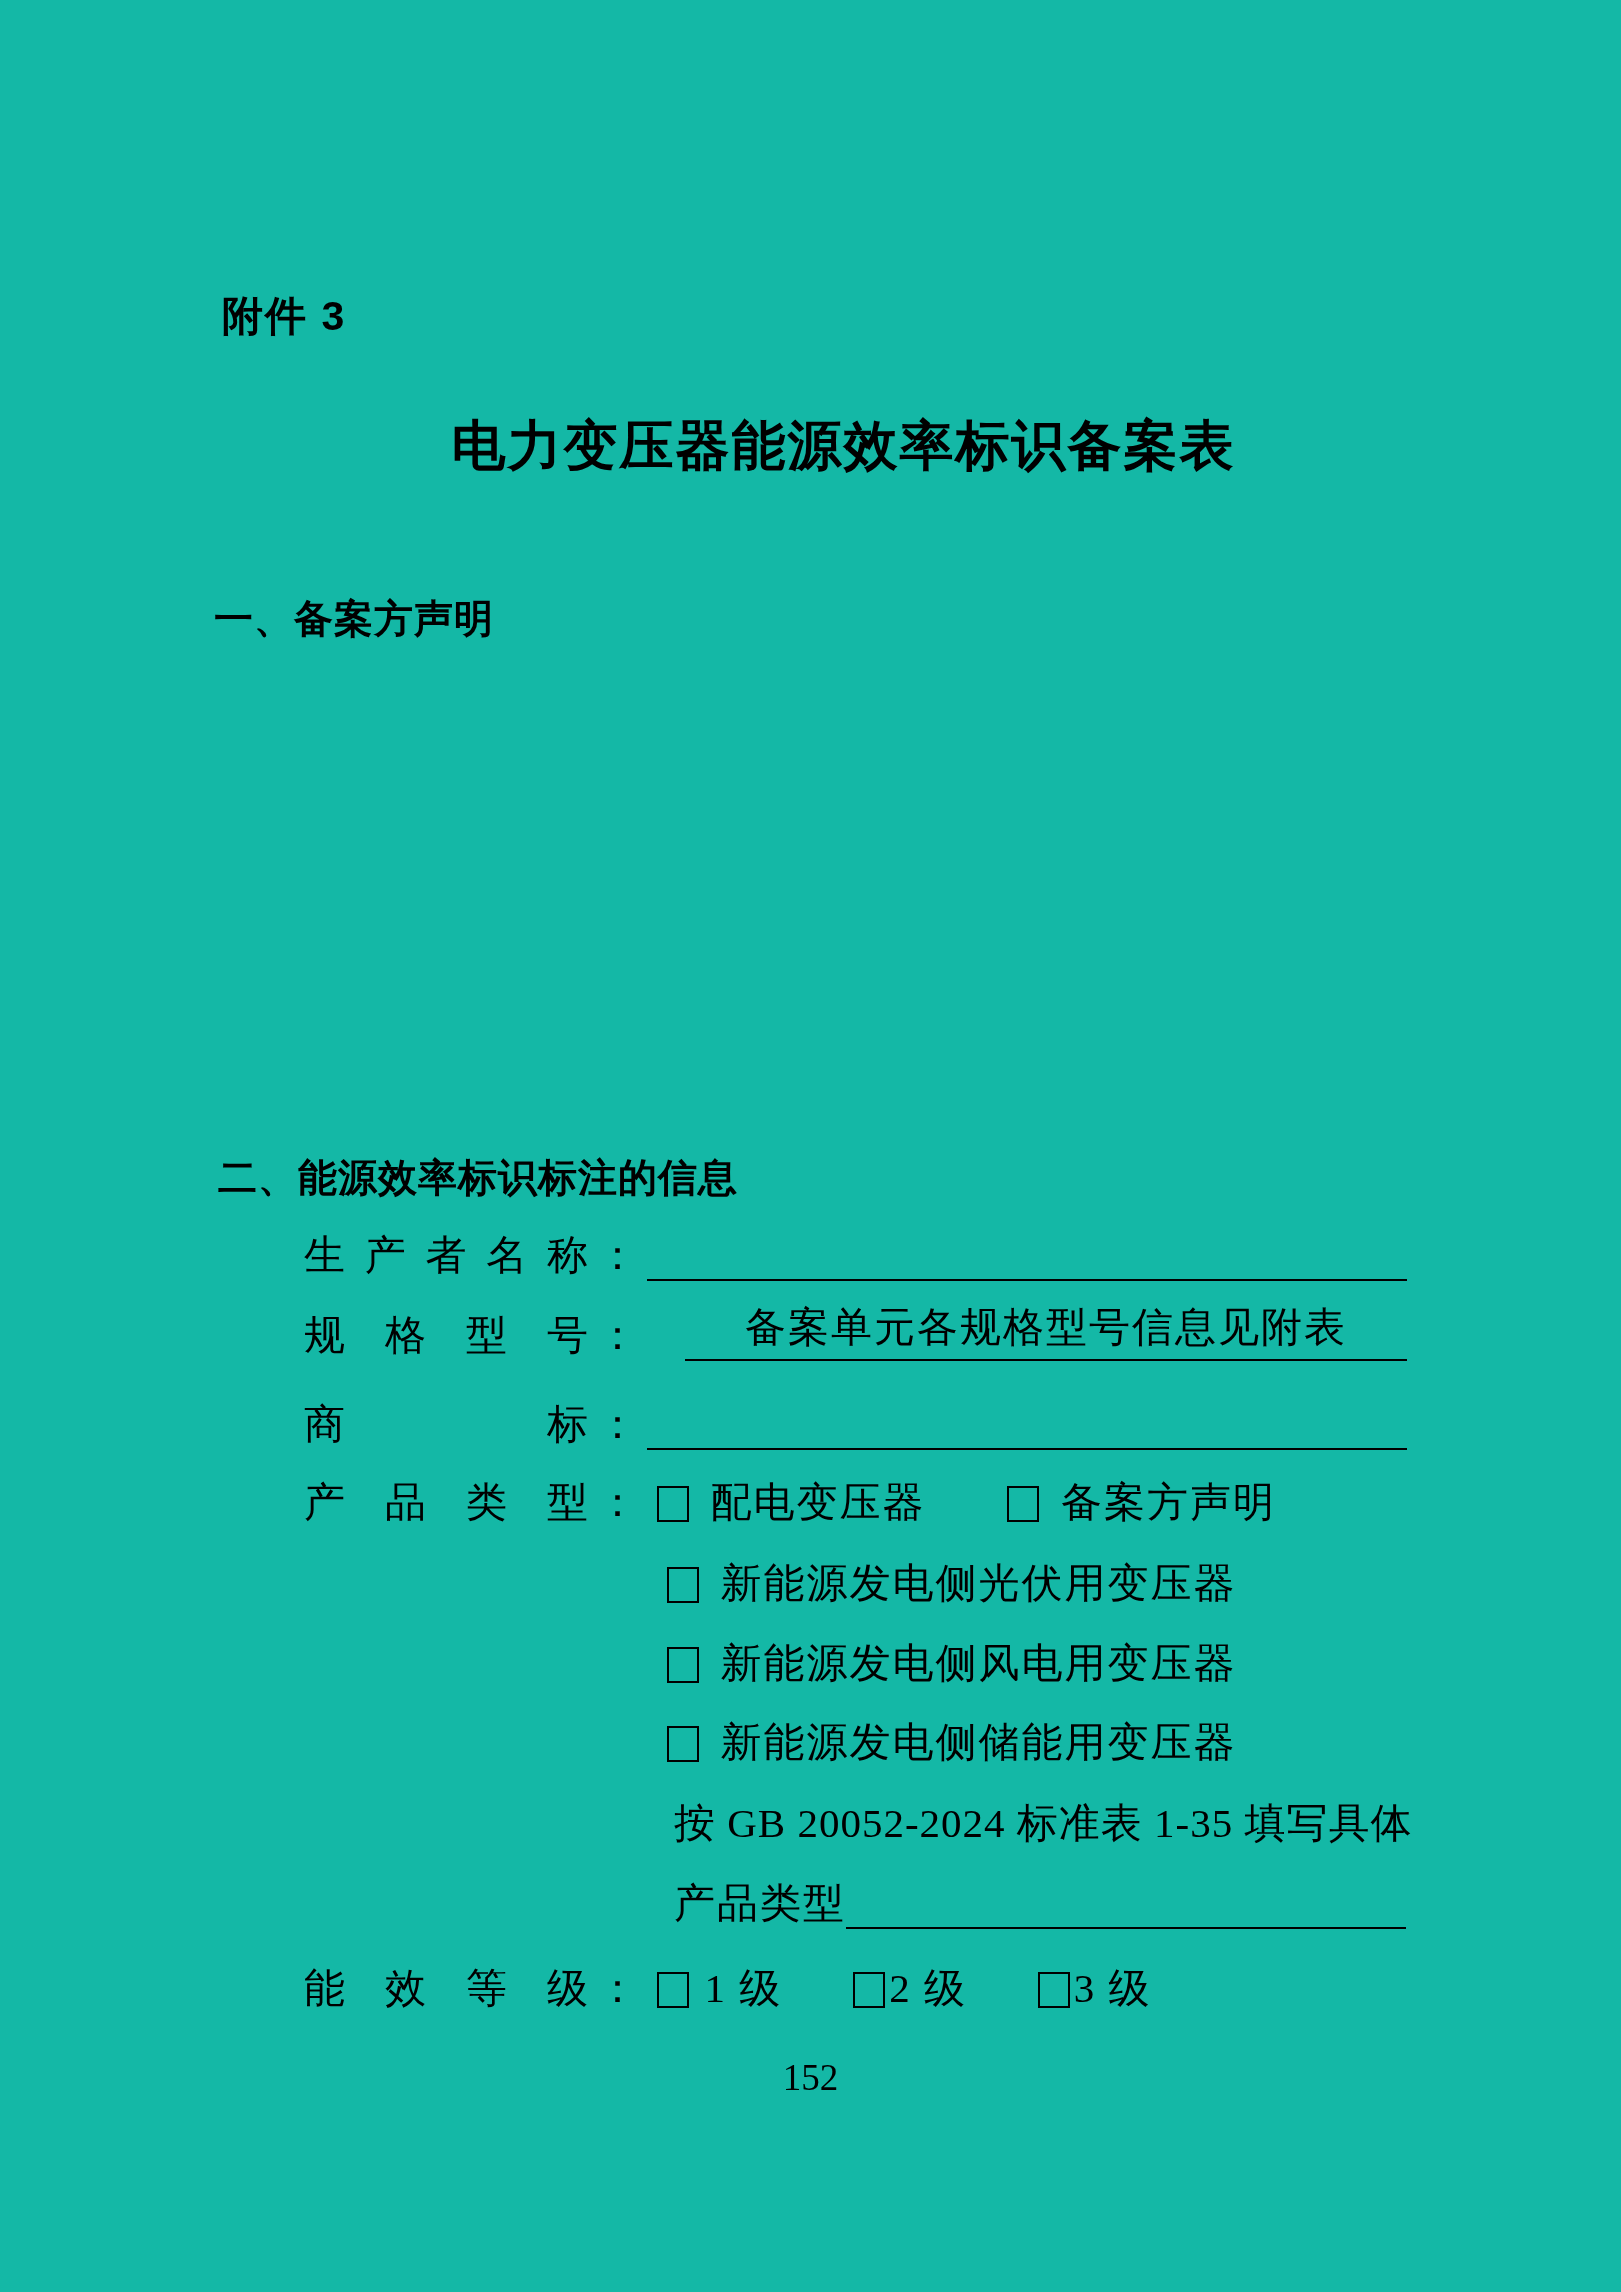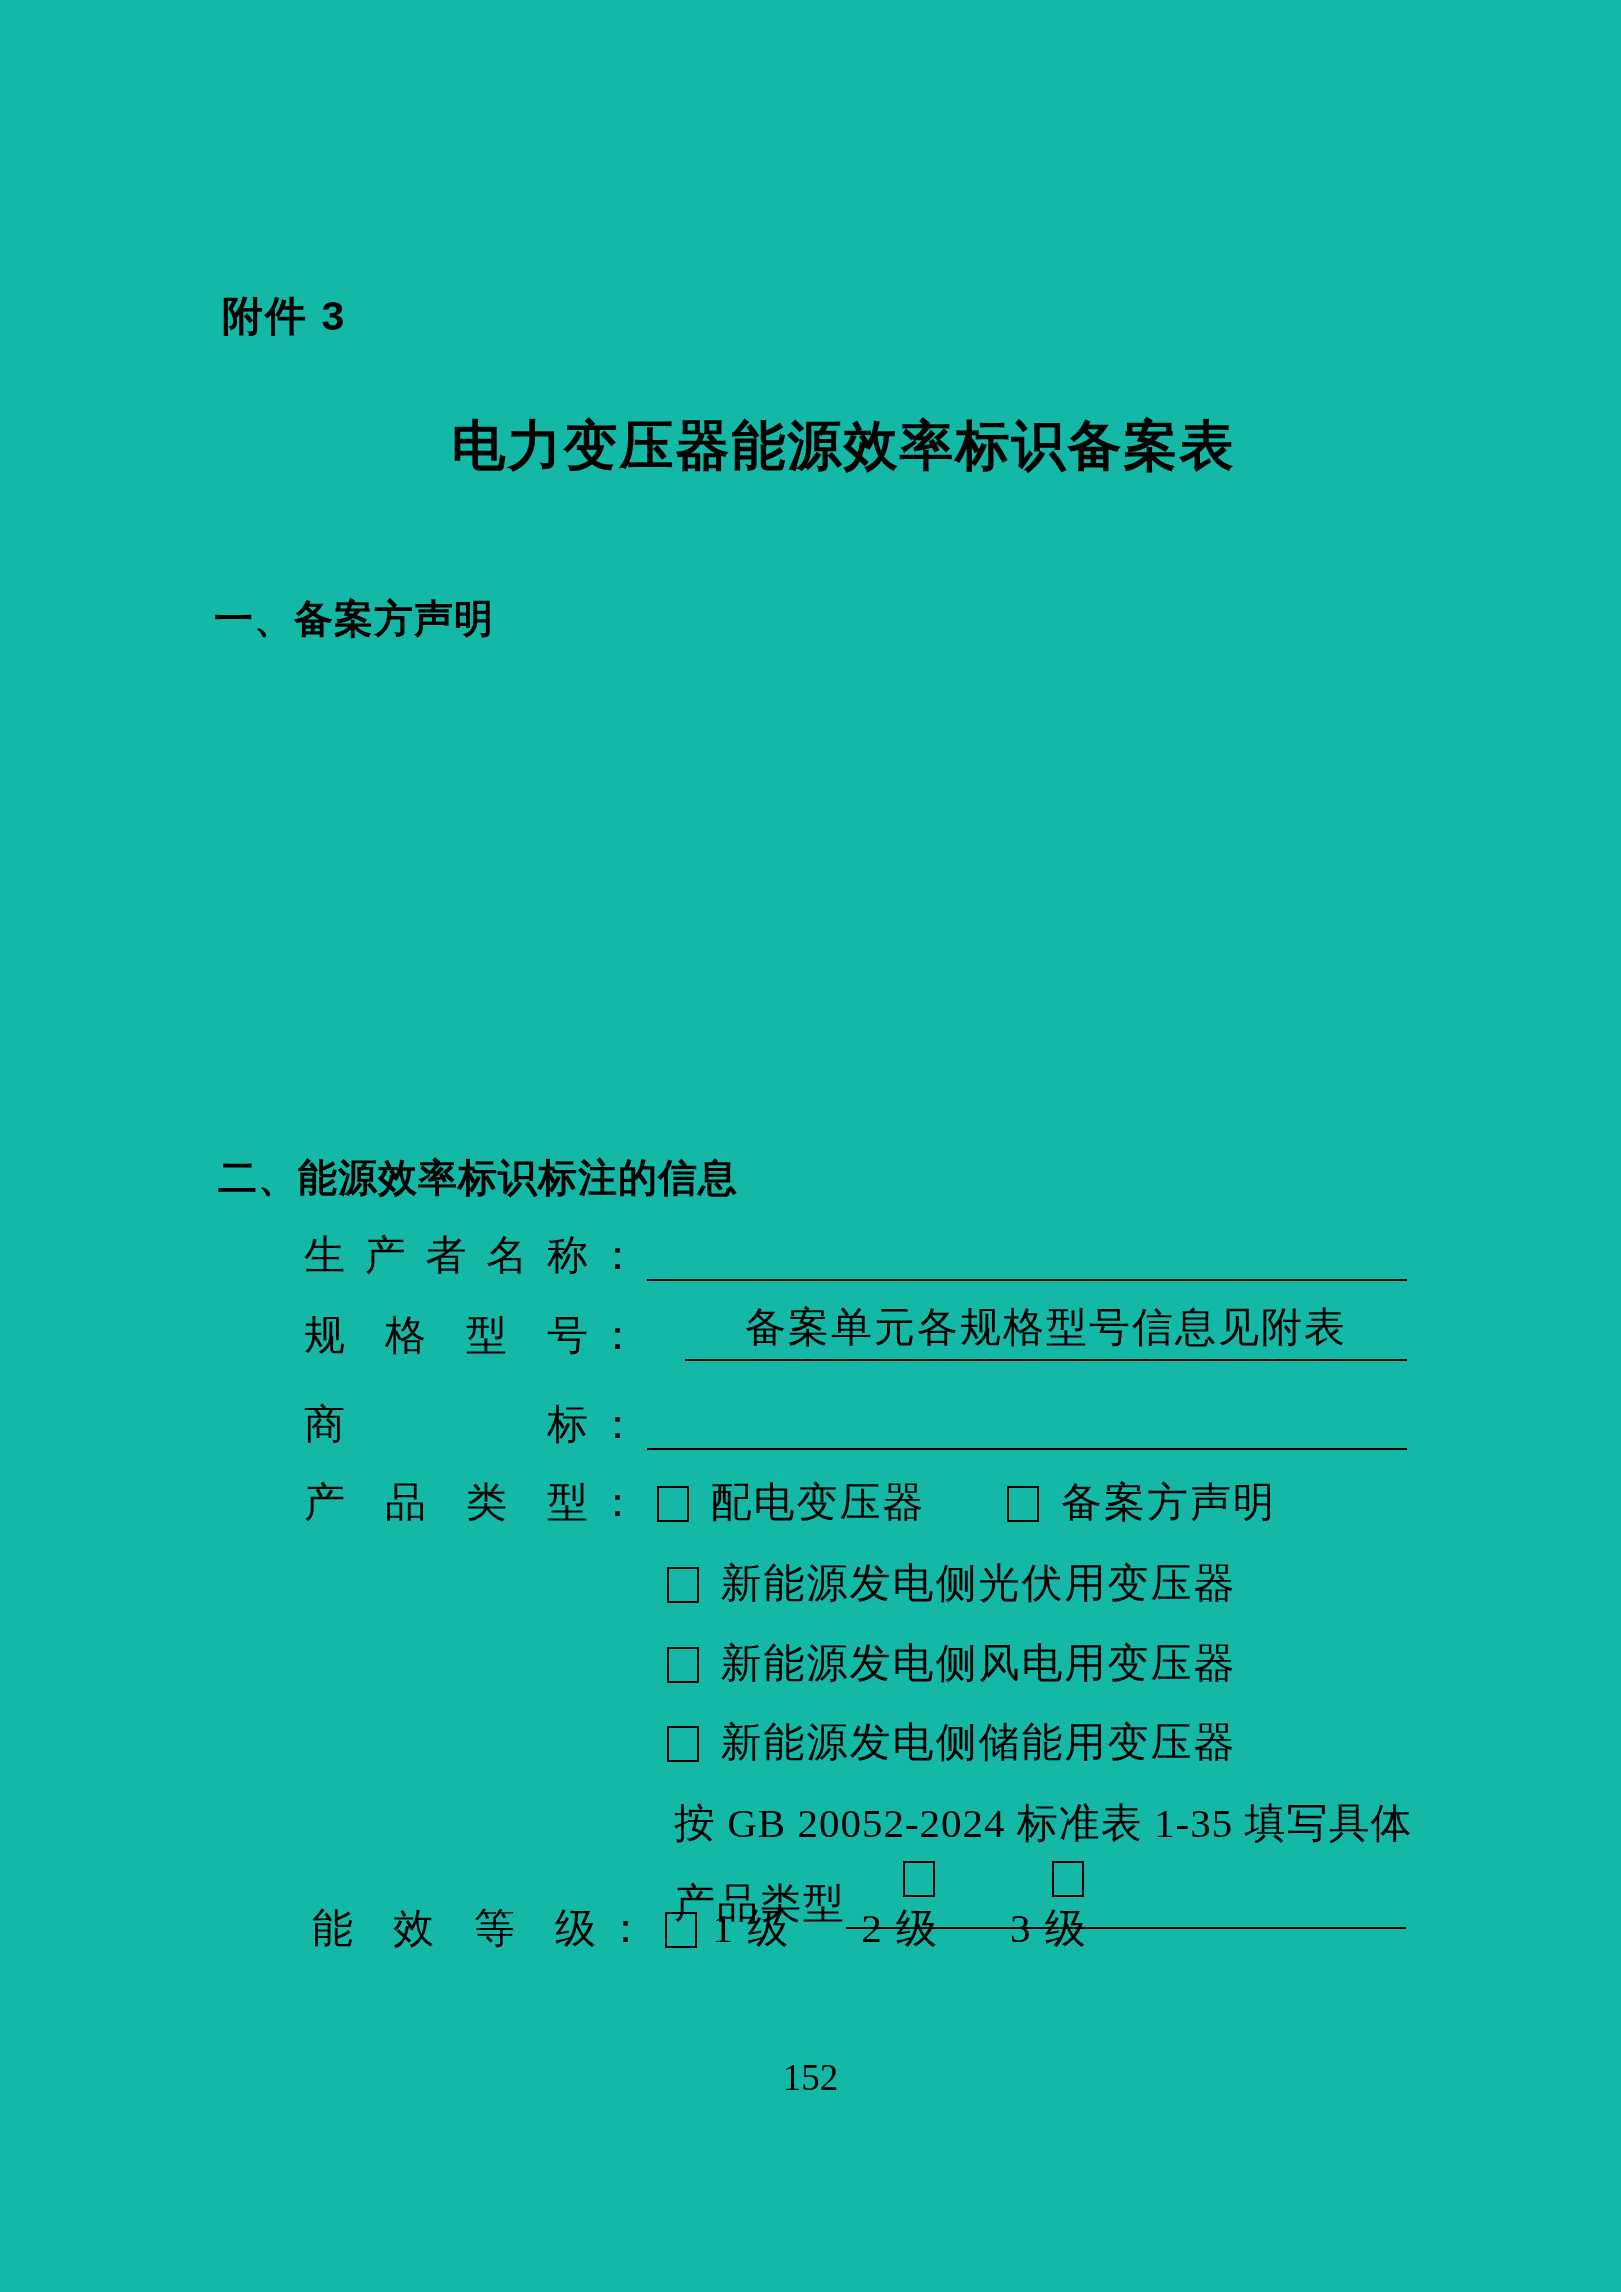--- a/index.html
+++ b/index.html
@@ -96,21 +96,21 @@
 
   .type-row-options { display:flex; margin-left:9.8px; }
   .type-row-options .opt + .opt { margin-left:82px; }
 
   .cb-row { left:667px; font-size:41px; }
   .note-row { left:674px; font-size:41px; white-space:nowrap; letter-spacing:1px; }
   .note2-row { left:674px; width:732px; }
   .note2-row .note2-label { flex:none; letter-spacing:2px; }
 
   .eff-options { display:flex; margin-left:9.8px;gap:24px; }
-  .eff-options .opt + .opt { margin-left:47px;flex-direction:column; }
+  .eff-options .opt + .opt { margin-left:47px; }
   .eff-options .opt .cb { margin-right:3.9px; }
   .eff-options .opt:first-child .cb { margin-right:15.7px; }
 
   .page-number {
     left:0; top:2056px; width:1621px;
     text-align:center;
     font-size:37px;
   }
 </style>
 </head>
@@ -191,21 +191,21 @@
 
   <div class="form-row note-row" style="top:1798px;">
     <span>按 GB 20052-2024 标准表 1-35 填写具体</span>
   </div>
 
   <div class="form-row note2-row" style="top:1878px;">
     <span class="note2-label">产品类型</span>
     <span class="blank-line"></span>
   </div>
 
-  <div class="form-row" style="top:1903px;margin-left:8px;">
+  <div class="form-row" style="top:1963px;">
     <div class="label-block">
       <span class="label-just">能效等级</span>
       <span class="colon">：</span>
     </div>
     <div class="eff-options">
       <span class="opt">
         <span class="cb"></span>
         <span class="opt-text">1 级</span>
       </span>
       <span class="opt">

